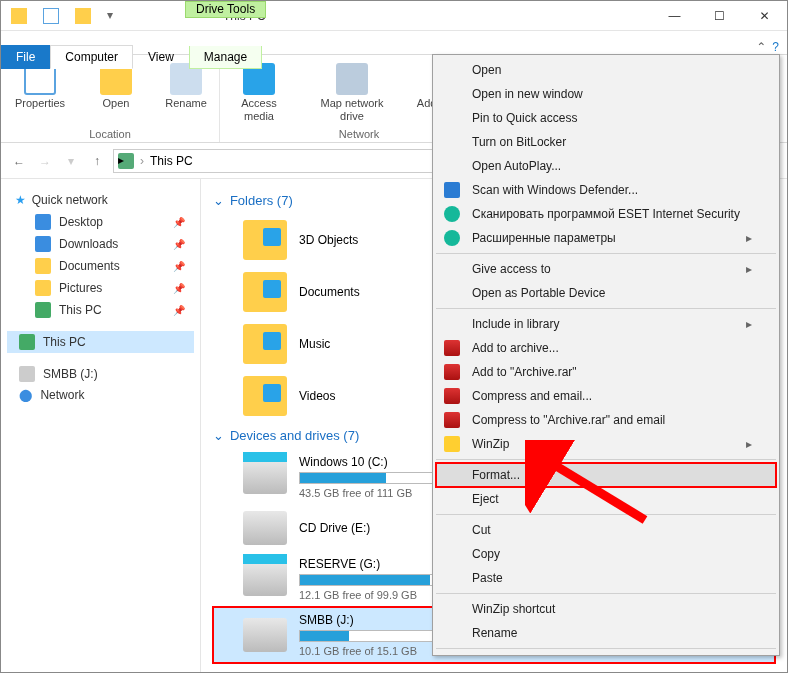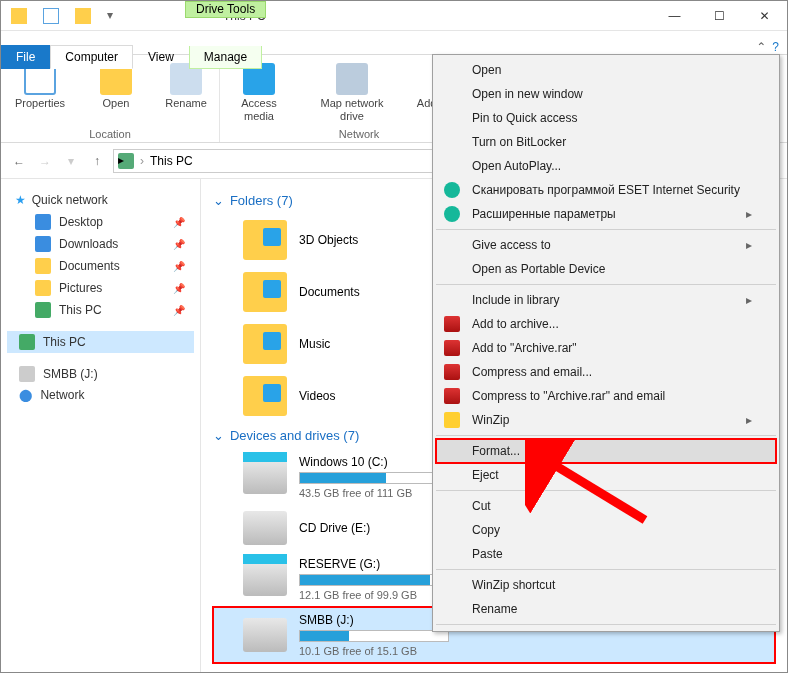--- a/index.html
+++ b/index.html
@@ -300,20 +300,24 @@
     <div class="ctxitem">
       <span>Pin to Quick access</span>
     </div>
     <div class="ctxitem">
       <span>Turn on BitLocker</span>
     </div>
     <div class="ctxitem">
       <span>Open AutoPlay...</span>
     </div>
     <div class="ctxitem">
+      <span class="ctxicon shield"></span>
+      <span>Scan with Windows Defender...</span>
+    </div>
+    <div class="ctxitem">
       <span class="ctxicon eset"></span>
       <span>Сканировать программой ESET Internet Security</span>
     </div>
     <div class="ctxitem">
       <span class="ctxicon eset"></span>
       <span>Расширенные параметры</span>
       <span class="arrow">▸</span>
     </div>
     <div class="ctxsep"></div>
     <div class="ctxitem">

